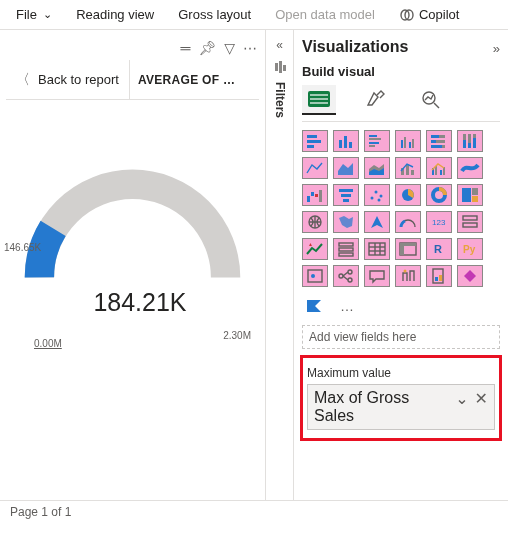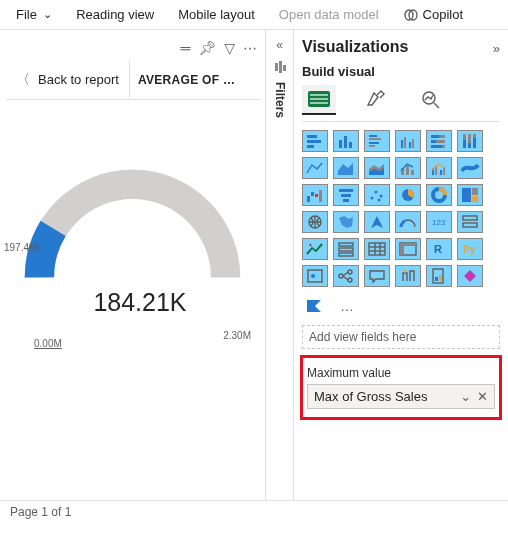--- a/index.html
+++ b/index.html
@@ -136,21 +136,21 @@
     gap: 5px 5px;
     margin-bottom: 6px;
   }
   .viz-cell {
     width: 26px; height: 22px;
     border: 1px solid #8a8886;
     display: flex; align-items: center; justify-content: center;
     font-size: 11px;
     color: #605e5c;
     cursor: pointer;
-    background: #7dd3fc;
+    background: #f9a8d4;
   }
   .viz-cell svg { width: 20px; height: 18px; }
 
   .py-row { display: flex; gap: 6px; align-items: center; padding: 2px 0 4px 0;}
   .py-cell { width: 26px; height: 22px; display:flex;align-items:center;justify-content:center; cursor:pointer;}
 
   .field-well {
     border: 1px dashed #c8c6c4;
     margin: 4px 0 6px 0;
     padding: 4px 6px;
@@ -161,22 +161,22 @@
   .section-label {
     font-size: 12px;
     color: #323130;
     padding: 4px 0 2px 0;
   }
   .field-pill {
     background: #f3f2f1;
     border: 1px solid #c8c6c4;
     margin: 2px 0 6px 0;
     padding: 4px 6px;
-    font-size: 13px;
-    display: flex; align-items: center; justify-content: space-between;
+    font-size: 16px;
+    display: flex; align-items: flex-start; justify-content: space-between;
     gap: 6px;
   }
   .field-pill .rhs { display:flex; gap:6px; color:#605e5c; }
 
   .highlight-box {
     border: 3px solid #e81123;
     padding: 4px 4px 2px 4px;
     margin: 0 -2px;
   }
 
@@ -198,21 +198,21 @@
 <body>
 
 <div class="topbar">
   <div class="item chev-down">
       <span>File</span>
     </div>
   <div class="item">
       <span>Reading view</span>
     </div>
   <div class="item">
-      <span>Mobile layout</span>
+      <span>Gross layout</span>
     </div>
   <div class="item disabled">
       <span>Open data model</span>
     </div>
   <div class="item">
     <svg width="16" height="16">
         <ellipse cx="6" cy="8" rx="4" ry="5" class="st"></ellipse>
         <ellipse cx="10" cy="8" rx="4" ry="5" class="st"></ellipse>
       </svg>
     <span>Copilot</span>
@@ -234,21 +234,21 @@
         <span>Back to report</span>
       </div>
       <div class="title-area">AVERAGE OF …</div>
     </div>
 
     <div class="gauge-wrap">
       <svg class="gauge-svg" viewBox="0 0 250 140">
         <path d="M30 130 A95 95 0 0 1 220 130" stroke="#d2d0ce" stroke-width="30" fill="none"></path>
         <path d="M30 130 A95 95 0 0 1 44 80" stroke="#2579cf" stroke-width="30" fill="none" stroke-linecap="butt"></path>
       </svg>
-      <div class="sidelbl">197.46K</div>
+      <div class="sidelbl">146.65K</div>
       <div class="val">184.21K</div>
       <div class="minlbl">0.00M</div>
       <div class="maxlbl">2.30M</div>
     </div>
   </div>
 
   <div class="filters-rail">
     <span style="font-size:12px;color:#605e5c;">«</span>
     <svg width="14" height="14">
         <rect x="2" y="3" width="3" height="8" class="flg"></rect>

